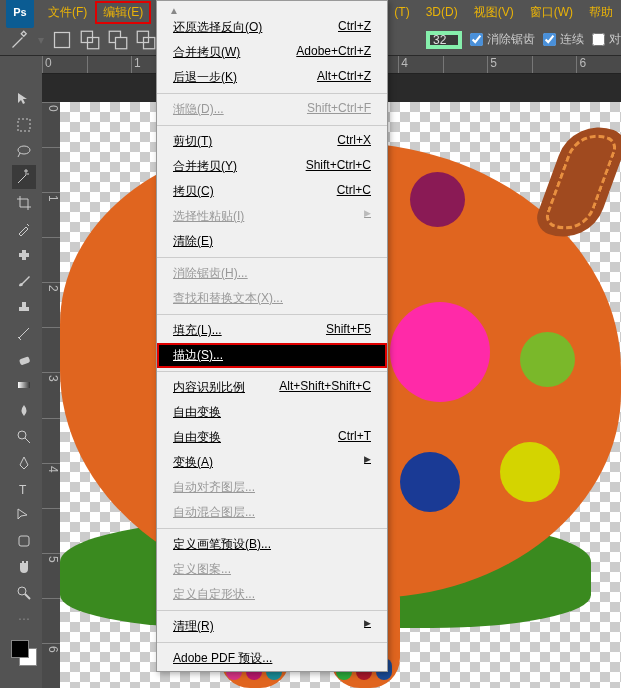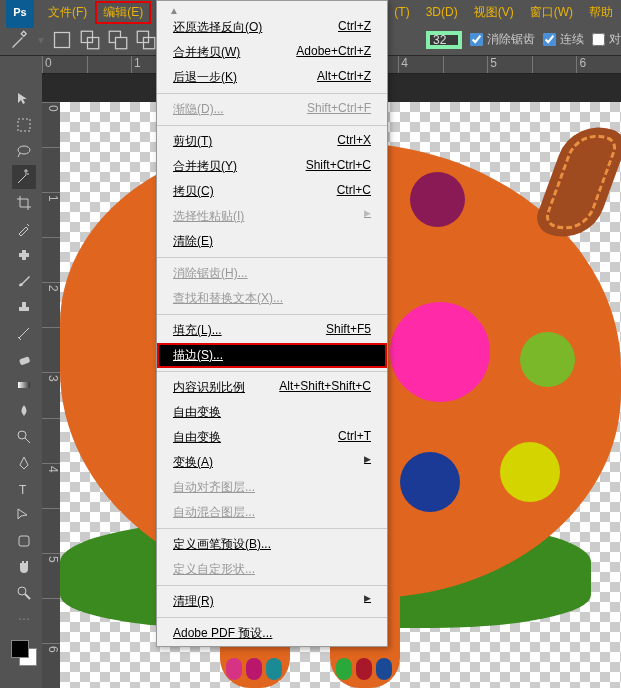--- a/index.html
+++ b/index.html
@@ -365,20 +365,23 @@
       <span>自动对齐图层...</span>
     </div>
   <div class="row disabled">
       <span>自动混合图层...</span>
     </div>
   <hr>
   <div class="row">
       <span>定义画笔预设(B)...</span>
     </div>
   <div class="row disabled">
+      <span>定义图案...</span>
+    </div>
+  <div class="row disabled">
       <span>定义自定形状...</span>
     </div>
   <hr>
   <div class="row sub">
       <span>清理(R)</span>
     </div>
   <hr>
   <div class="row">
       <span>Adobe PDF 预设...</span>
     </div>

